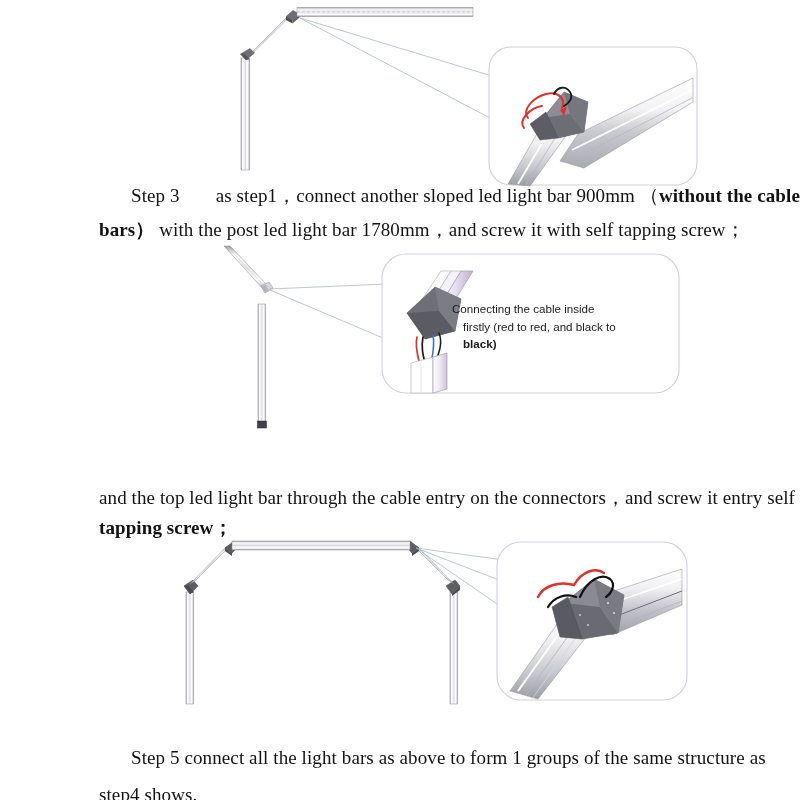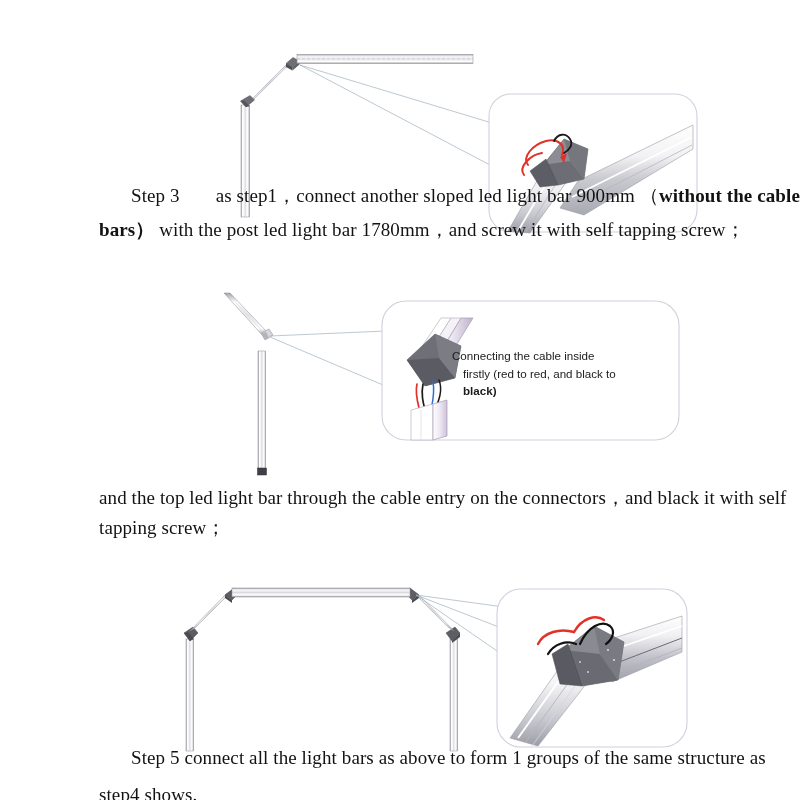--- a/index.html
+++ b/index.html
@@ -19,21 +19,21 @@
     font-family:"Liberation Serif", serif;
     font-size:19px;
     line-height:34px;
     color:#121212;
     letter-spacing:0.1px;
     white-space:nowrap;
   }
   .para b{font-weight:bold;}
 
   
-  .fig{position:absolute;margin-top:47px;}
+  .fig{position:absolute;}
   .fig svg{display:block;overflow:visible;}
 
   
   .callout-text{
     position:absolute;
     font-family:"Liberation Sans", sans-serif;
     font-size:11.6px;
     line-height:17.5px;
     color:#1b1b1b;
     width:196px;
@@ -228,23 +228,23 @@
     </svg>
 
     <div class="callout-text" style="left:71px;top:47px;">
       <span>Connecting     the     cable     inside</span>
       <span class="ln2">firstly (red to red, and black to</span>
       <span class="ln3">black)</span>
     </div>
   </div>
 
   <div class="para" style="left:99px;top:481px;">
-    <span>and the top led light bar through the cable entry on the connectors，and black it with self</span>
-  </div>
-  <div class="para" style="left:99px;top:511px;">
+    <span>and the top led light bar through the cable entry on the connectors，and screw it entry self</span>
+  </div>
+  <div class="para" style="left:99px;top:511px;font-weight:bold;">
     <span>tapping screw；</span>
   </div>
 
   <div class="fig" style="left:170px;top:530px;width:340px;height:180px;">
     <svg width="340" height="180" viewBox="0 0 340 180">
 
       <g>
         <rect x="16" y="62" width="7.5" height="112" fill="url(#barV)" stroke="#8d8d96" stroke-width="0.5"></rect>
         <line x1="19.8" y1="62" x2="19.8" y2="174" stroke="#c9c9d0" stroke-width="0.5"></line>
       </g>

